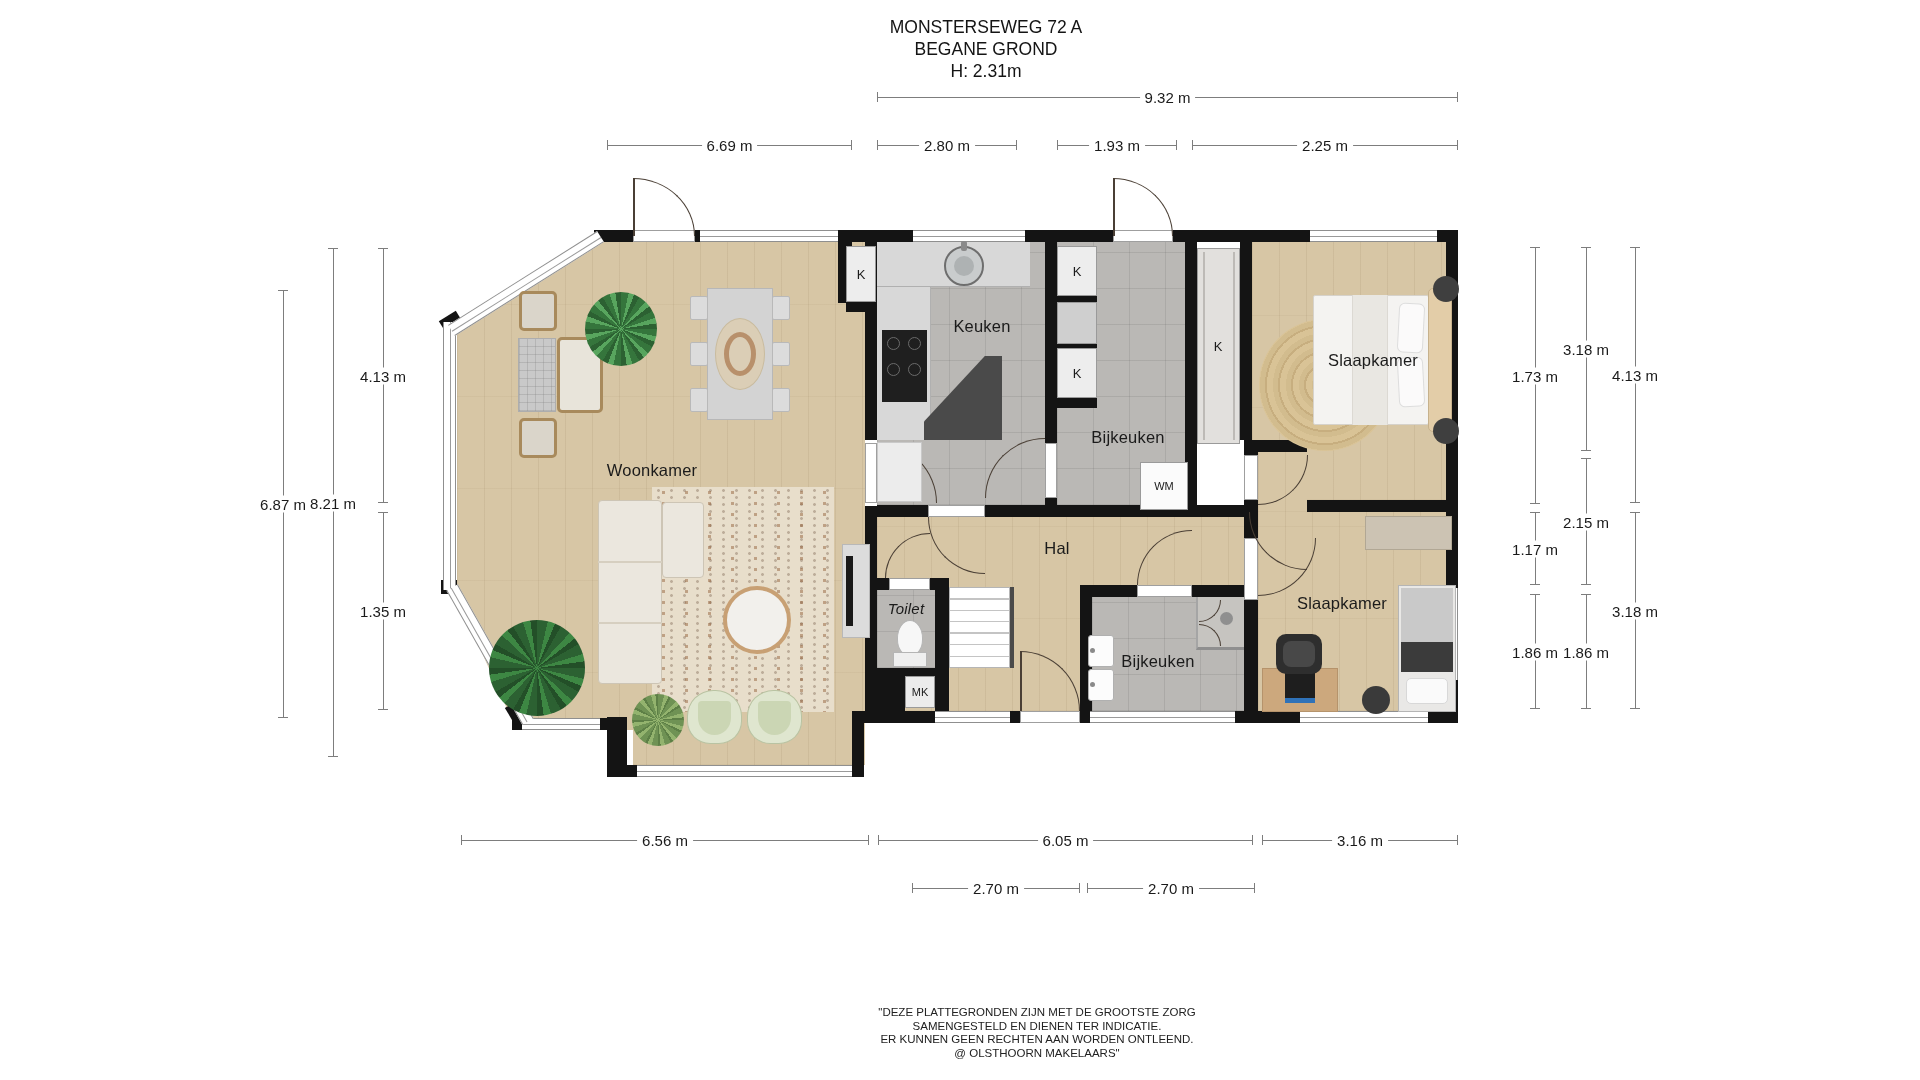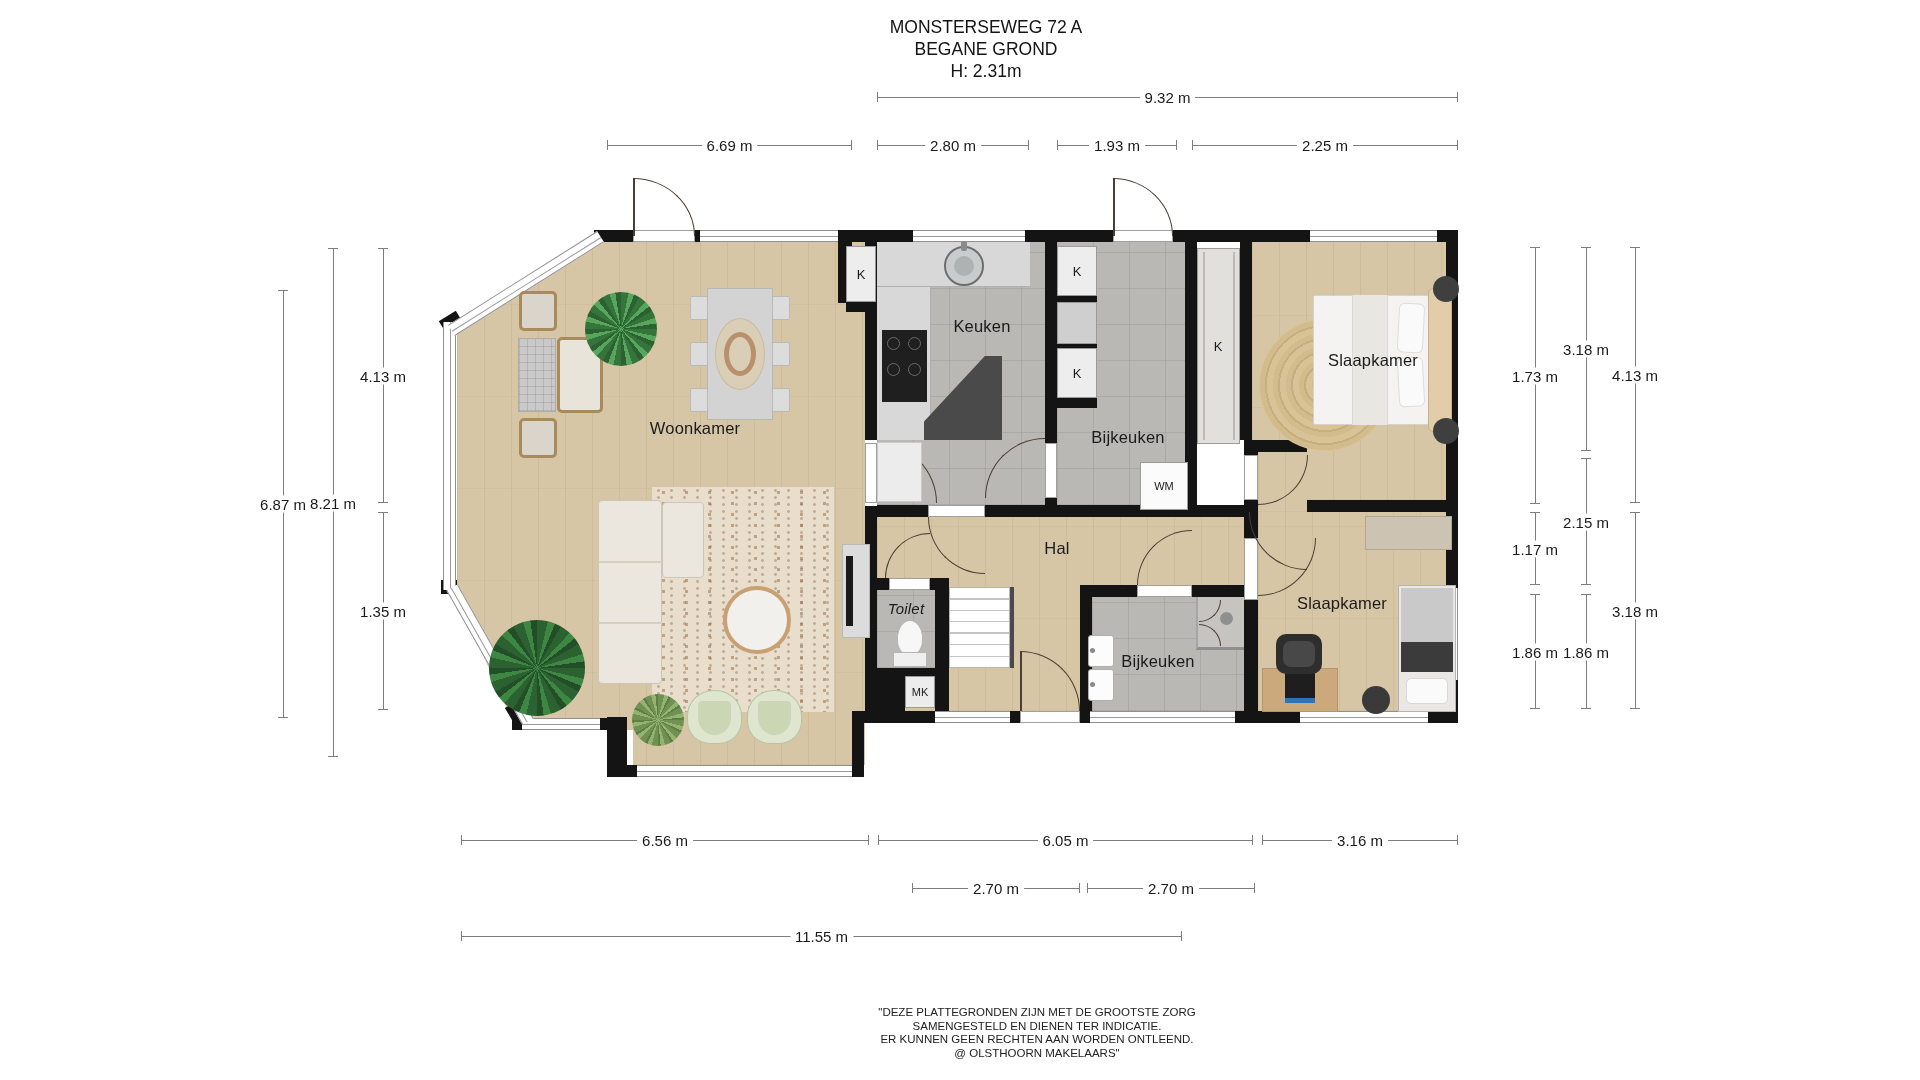--- a/index.html
+++ b/index.html
@@ -243,21 +243,21 @@
   <div class="furn" style="left:1283px;top:641px;width:32px;height:26px;background:#484848;border-radius:8px;"></div>
   <div class="furn" style="left:1362px;top:686px;width:28px;height:28px;background:#3a3a3a;border-radius:50%;"></div>
 
   <div class="furn" style="left:897px;top:620px;width:26px;height:36px;background:#f7f7f7;border:1px solid #b5b5b5;border-radius:50% 50% 45% 45%;"></div>
   <div class="furn" style="left:893px;top:652px;width:34px;height:15px;background:#efefef;border:1px solid #b5b5b5;"></div>
   <div class="furn" style="left:1088px;top:635px;width:26px;height:32px;background:#fcfcfc;border:1px solid #b0b0b0;border-radius:3px;"></div>
   <div class="furn" style="left:1088px;top:669px;width:26px;height:32px;background:#fcfcfc;border:1px solid #b0b0b0;border-radius:3px;"></div>
   <div class="furn" style="left:1090px;top:648px;width:5px;height:5px;background:#8a8a8a;border-radius:50%;"></div>
   <div class="furn" style="left:1090px;top:682px;width:5px;height:5px;background:#8a8a8a;border-radius:50%;"></div>
 
-  <div class="room-label" style="left:652px;top:428px;margin-left:43px;">Woonkamer</div>
+  <div class="room-label" style="left:652px;top:470px;">Woonkamer</div>
   <div class="room-label" style="left:982px;top:326px;">Keuken</div>
   <div class="room-label" style="left:1128px;top:437px;">Bijkeuken</div>
   <div class="room-label" style="left:1373px;top:360px;">Slaapkamer</div>
   <div class="room-label" style="left:1342px;top:603px;">Slaapkamer</div>
   <div class="room-label" style="left:1057px;top:548px;" actable="false">Hal</div>
   <div class="room-label" style="left:906px;top:608px;font-size:15px;font-style:italic;">Toilet</div>
   <div class="room-label" style="left:1158px;top:661px;">Bijkeuken</div>
   <div class="k-label" style="left:861px;top:274px;">K</div>
   <div class="k-label" style="left:1077px;top:271px;">K</div>
   <div class="k-label" style="left:1077px;top:373px;">K</div>
@@ -277,21 +277,21 @@
              <div class="ln" style="left:0;top:1px;width:1px;height:10px;"></div>
              <div class="ln" style="right:0;top:1px;width:1px;height:10px;"></div>
       <span class="lab">9.32 m</span>
     </div>
     <div class="dim" style="left: 607px; top: 139px; width: 245px; height: 12px;">
       <div class="ln" style="left:0;top:5.5px;width:100%;height:1px;"></div>
              <div class="ln" style="left:0;top:1px;width:1px;height:10px;"></div>
              <div class="ln" style="right:0;top:1px;width:1px;height:10px;"></div>
       <span class="lab">6.69 m</span>
     </div>
-    <div class="dim" style="left: 877px; top: 139px; width: 152px; height: 12px;">
+    <div class="dim" style="left: 877px; top: 139px; width: 140px; height: 12px;">
       <div class="ln" style="left:0;top:5.5px;width:100%;height:1px;"></div>
              <div class="ln" style="left:0;top:1px;width:1px;height:10px;"></div>
              <div class="ln" style="right:0;top:1px;width:1px;height:10px;"></div>
       <span class="lab">2.80 m</span>
     </div>
     <div class="dim" style="left: 1057px; top: 139px; width: 120px; height: 12px;">
       <div class="ln" style="left:0;top:5.5px;width:100%;height:1px;"></div>
              <div class="ln" style="left:0;top:1px;width:1px;height:10px;"></div>
              <div class="ln" style="right:0;top:1px;width:1px;height:10px;"></div>
       <span class="lab">1.93 m</span>
@@ -325,26 +325,20 @@
              <div class="ln" style="left:0;top:1px;width:1px;height:10px;"></div>
              <div class="ln" style="right:0;top:1px;width:1px;height:10px;"></div>
       <span class="lab">2.70 m</span>
     </div>
     <div class="dim" style="left: 1087px; top: 882px; width: 168px; height: 12px;">
       <div class="ln" style="left:0;top:5.5px;width:100%;height:1px;"></div>
              <div class="ln" style="left:0;top:1px;width:1px;height:10px;"></div>
              <div class="ln" style="right:0;top:1px;width:1px;height:10px;"></div>
       <span class="lab">2.70 m</span>
     </div>
-    <div class="dim" style="left: 461px; top: 930px; width: 721px; height: 12px;">
-      <div class="ln" style="left:0;top:5.5px;width:100%;height:1px;"></div>
-             <div class="ln" style="left:0;top:1px;width:1px;height:10px;"></div>
-             <div class="ln" style="right:0;top:1px;width:1px;height:10px;"></div>
-      <span class="lab">11.55 m</span>
-    </div>
     <div class="dim" style="left: 377px; top: 248px; width: 12px; height: 255px;">
       <div class="ln" style="left:5.5px;top:0;width:1px;height:100%;"></div>
              <div class="ln" style="top:0;left:1px;width:10px;height:1px;"></div>
              <div class="ln" style="bottom:0;left:1px;width:10px;height:1px;"></div>
       <span class="lab">4.13 m</span>
     </div>
     <div class="dim" style="left: 377px; top: 512px; width: 12px; height: 198px;">
       <div class="ln" style="left:5.5px;top:0;width:1px;height:100%;"></div>
              <div class="ln" style="top:0;left:1px;width:10px;height:1px;"></div>
              <div class="ln" style="bottom:0;left:1px;width:10px;height:1px;"></div>

